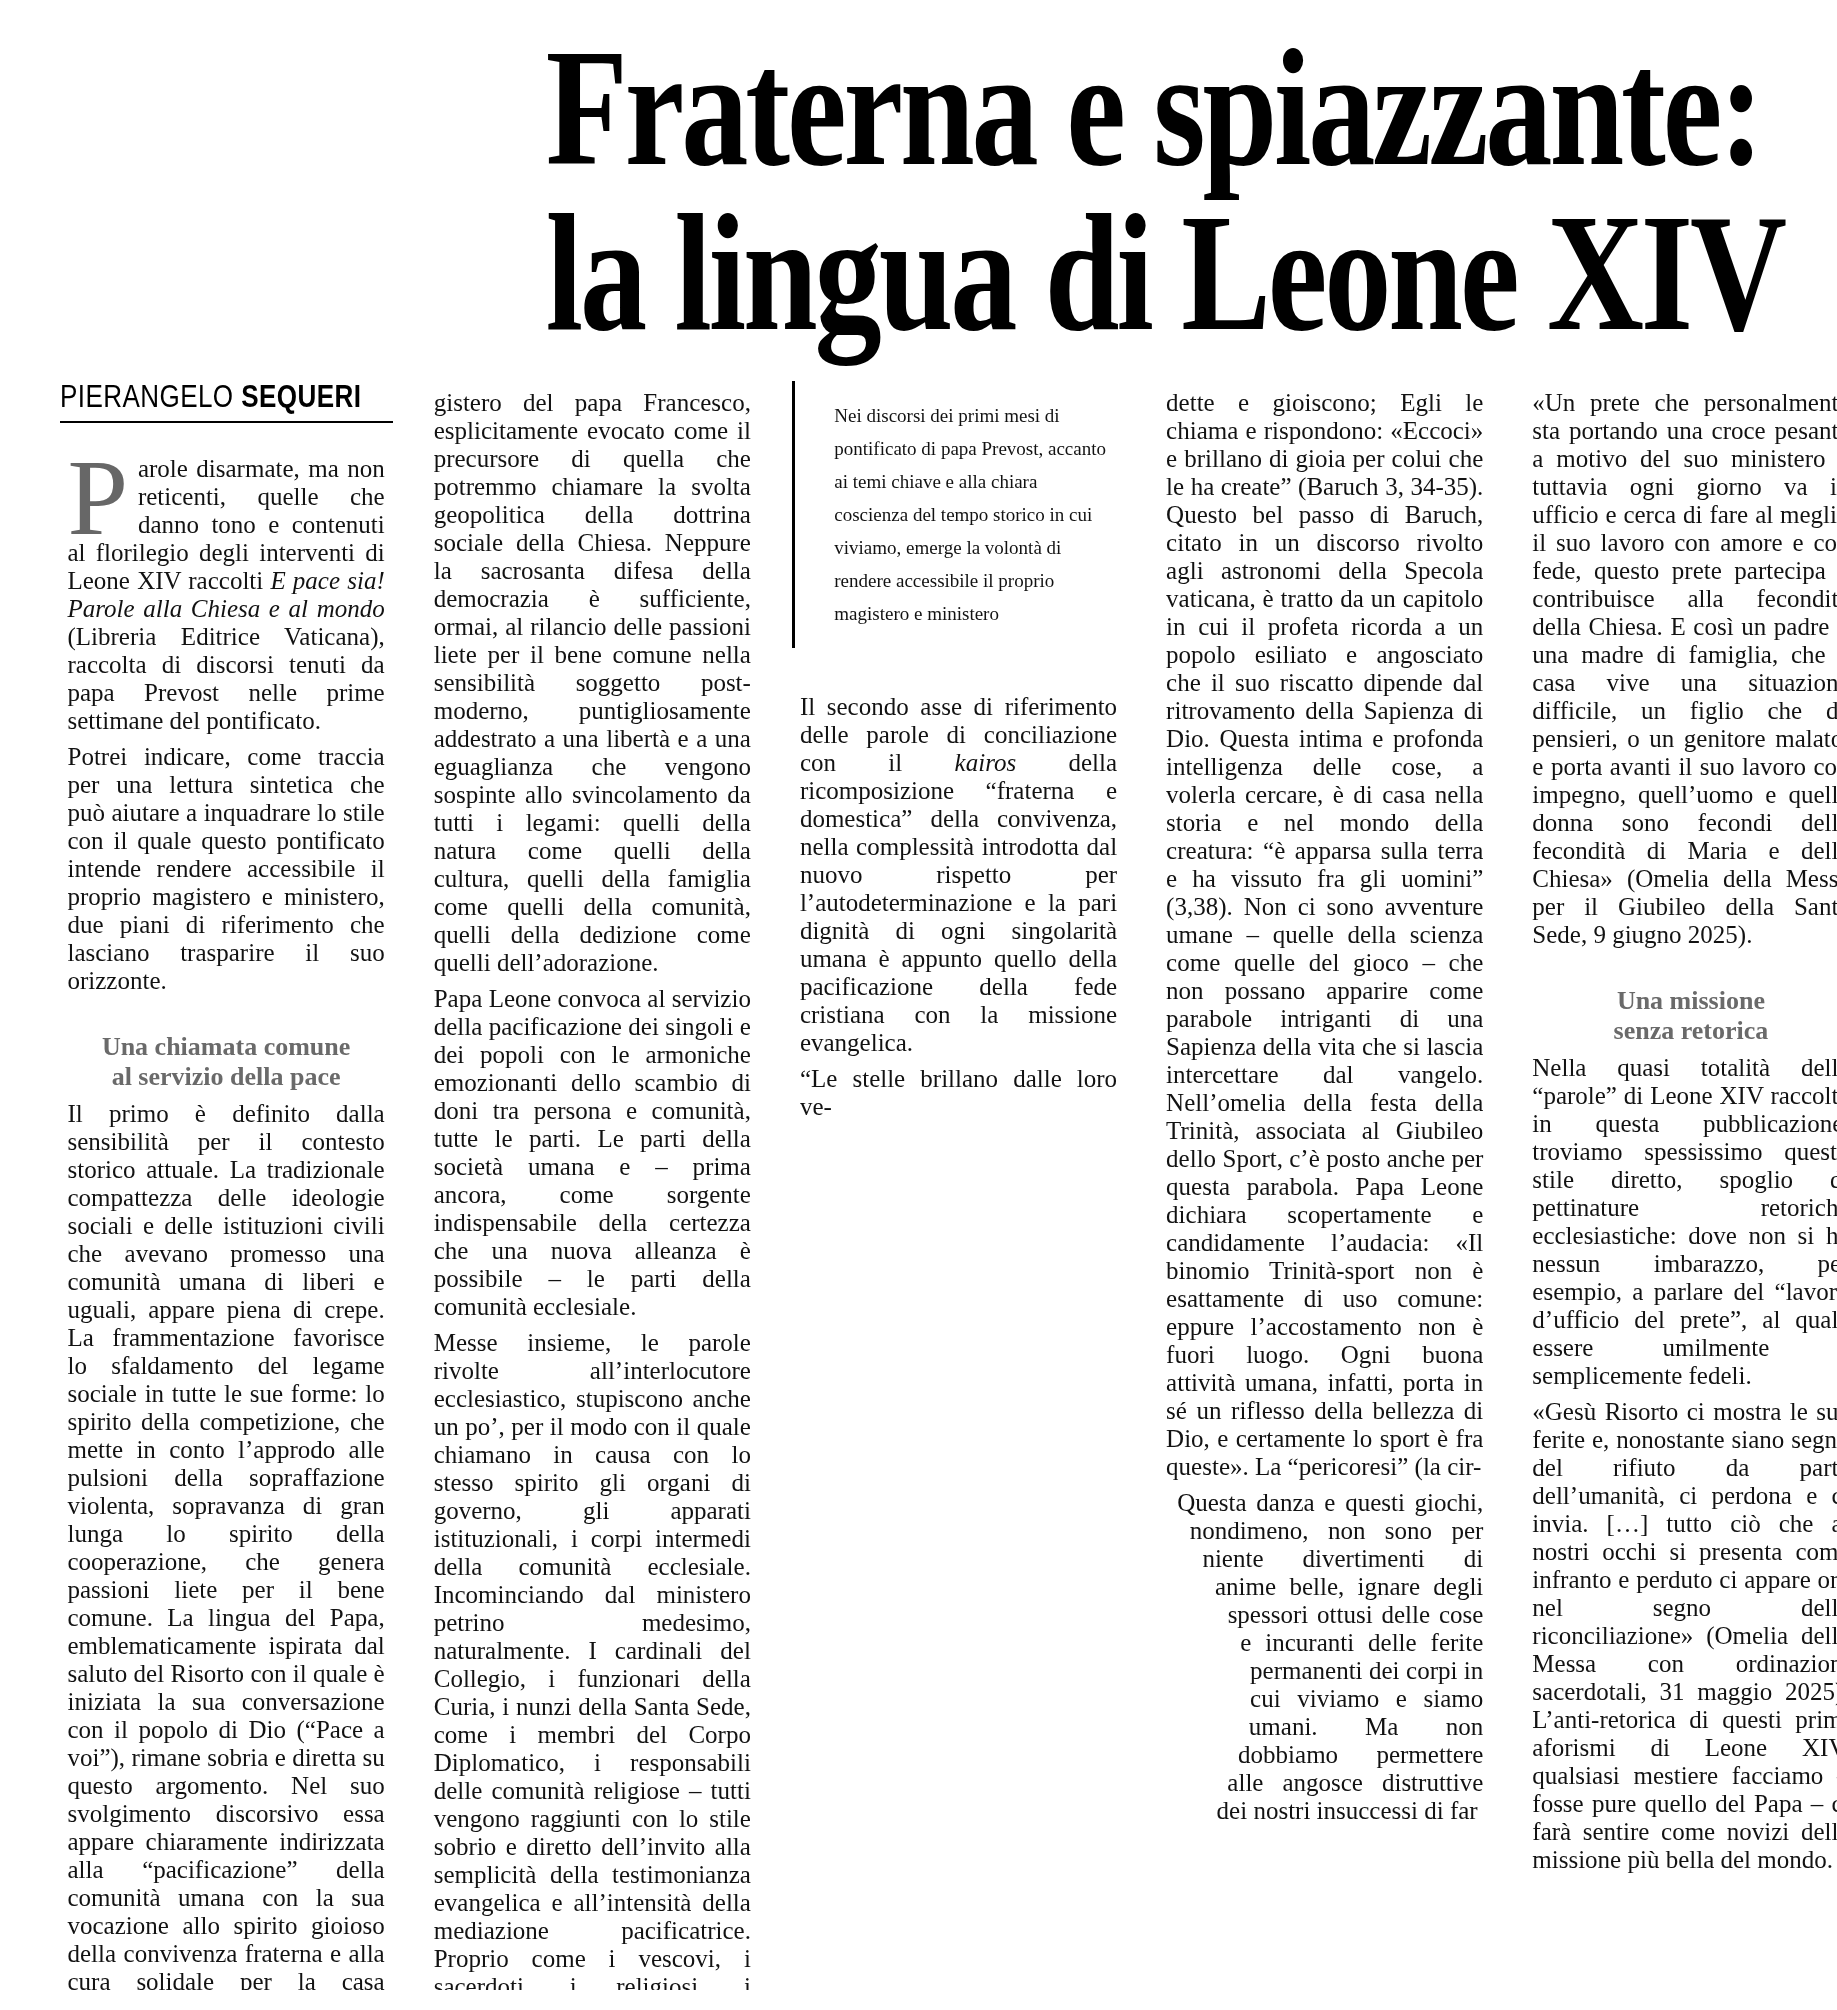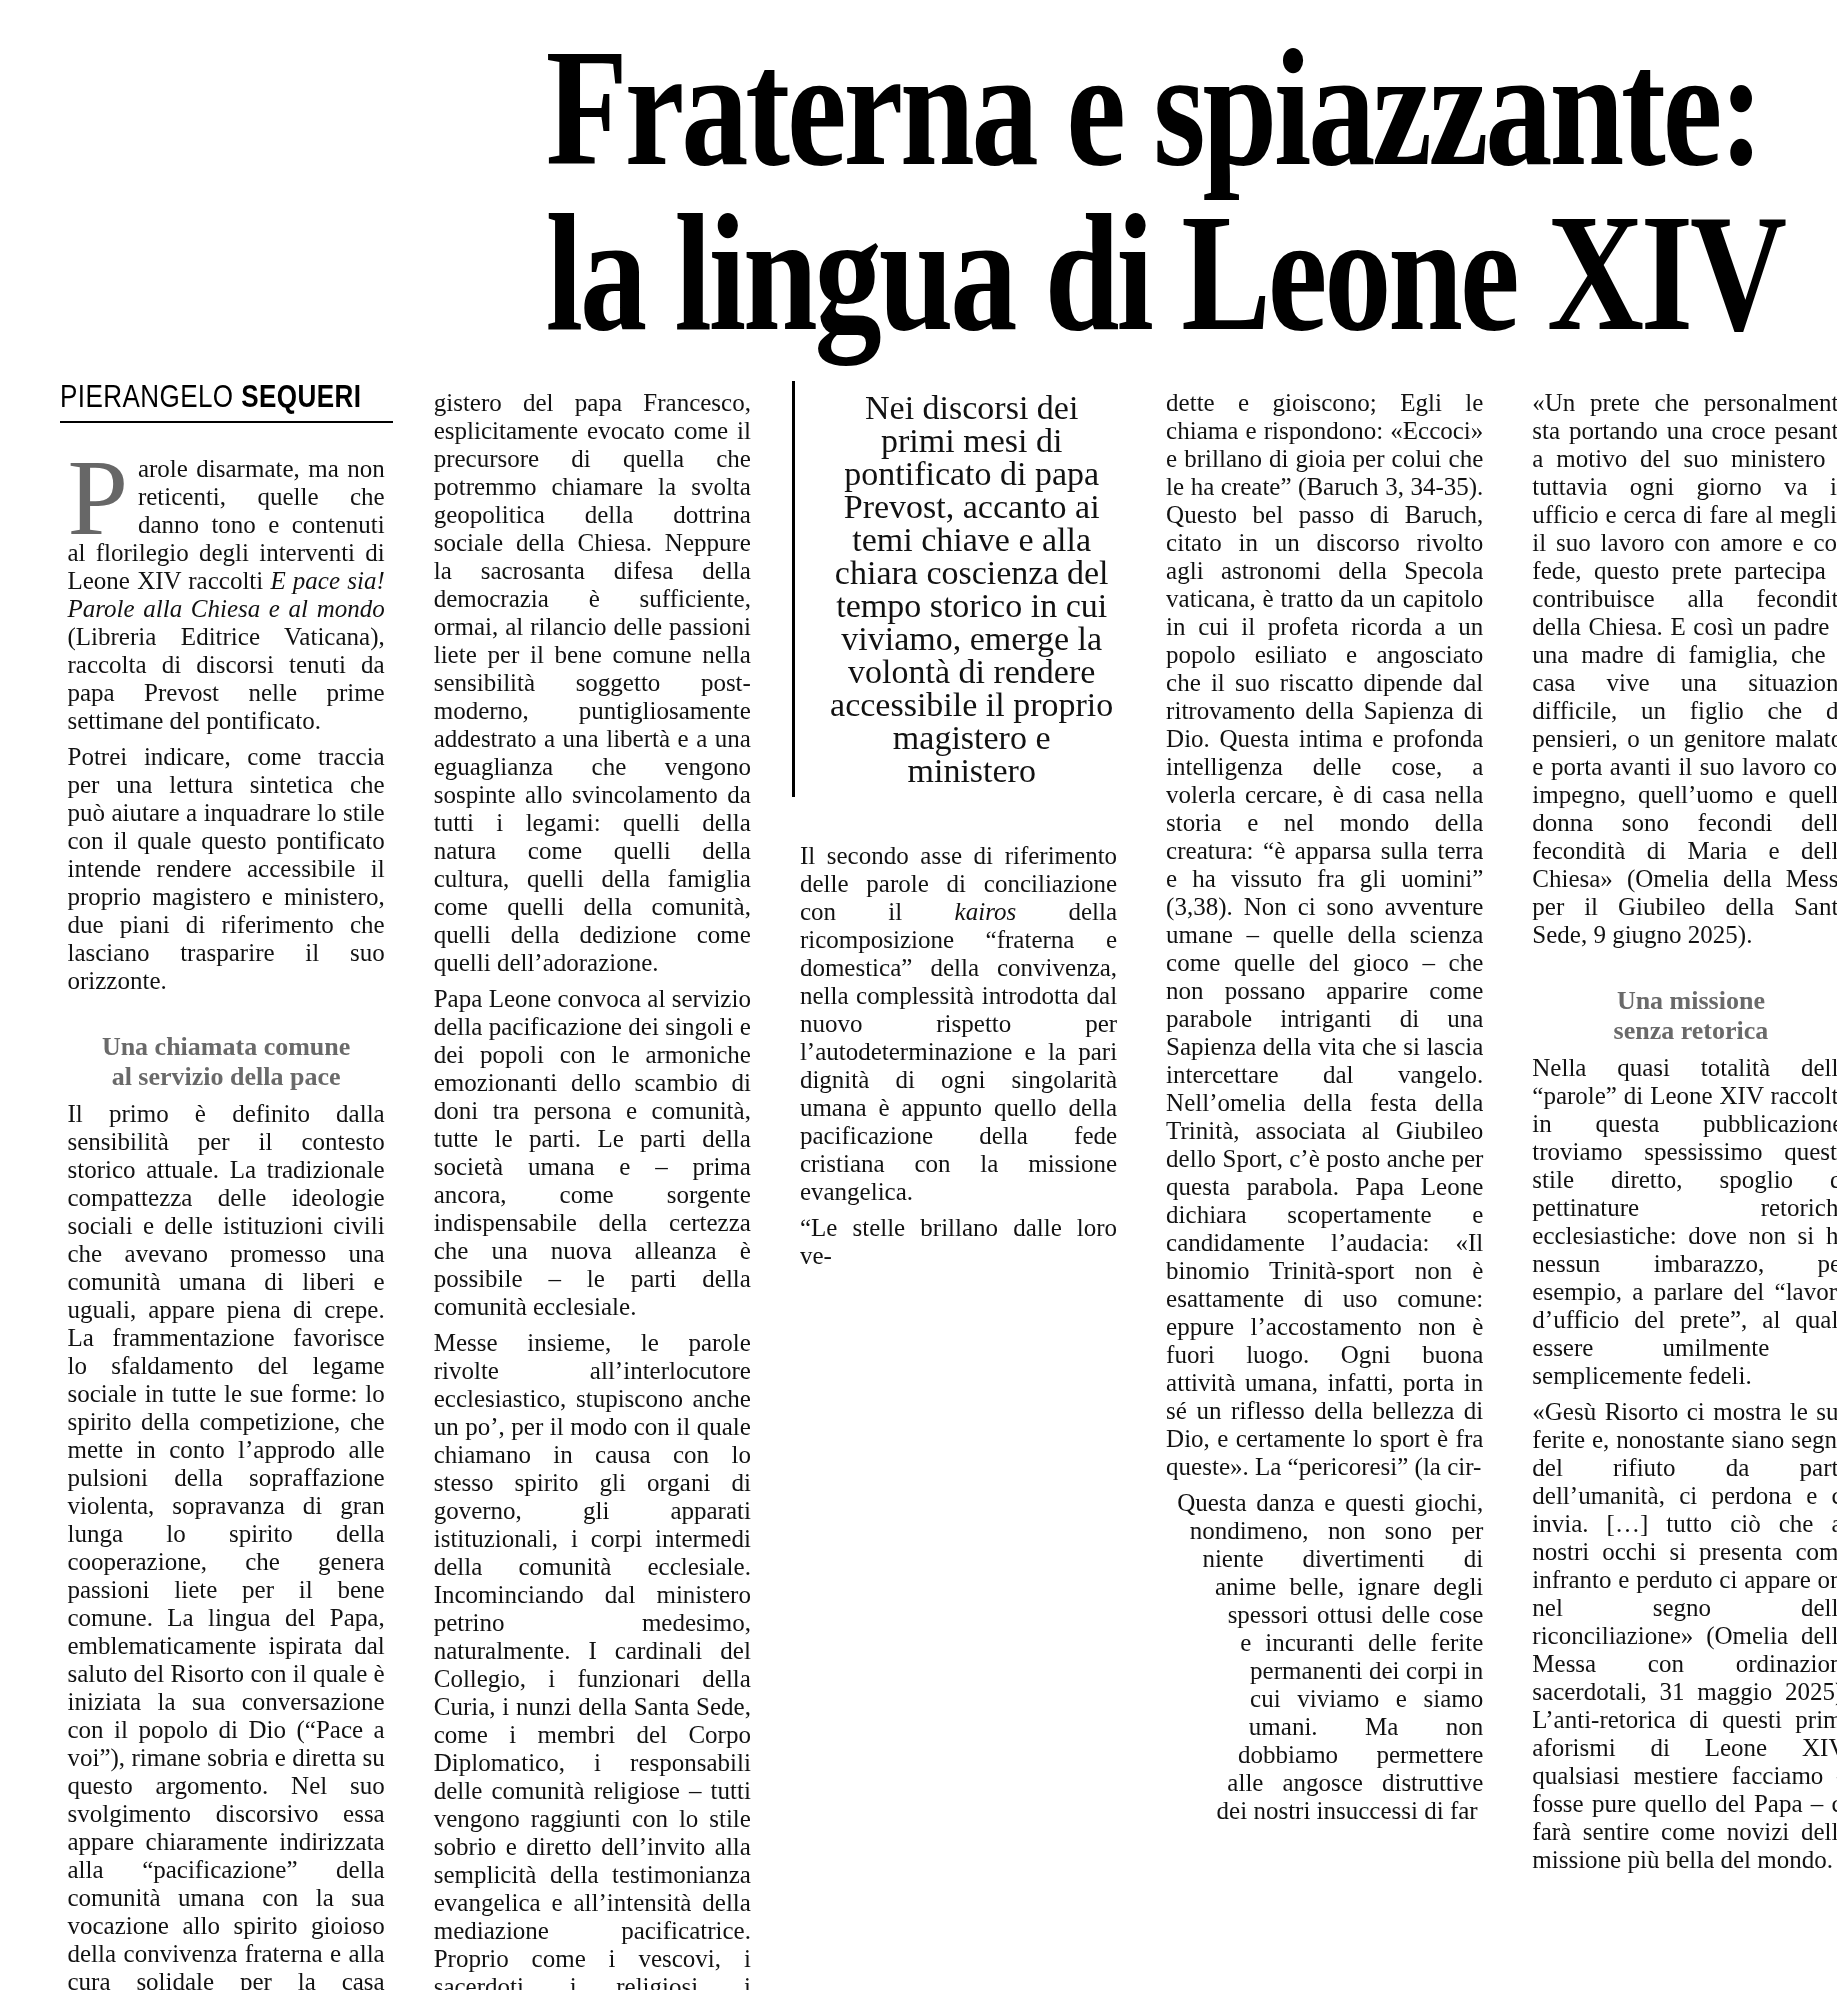--- a/index.html
+++ b/index.html
@@ -93,24 +93,24 @@
     text-align:center;
   }
   h2.subhead span{display:block;}
   
   .pullquote{
     border-left:3.9px solid #000;
     padding:2px 0 2px 23.4px;
     margin:0 0 45px 0;
   }
   .pullquote p{
-    margin:8px;
-    font-size:34px;
+    margin:16px;
+    font-size:19px;
     line-height:33px;
-    text-align:center;
+    text-align:left;
     color:#121212;
   }
   
   .diamond{
     float:left;
     width:92px;
     height:444px;
     shape-outside:polygon(0 0, 100% 46%, 0 100%);
     shape-margin:5.9px;
     clip-path:polygon(0 0, 100% 46%, 0 100%);

